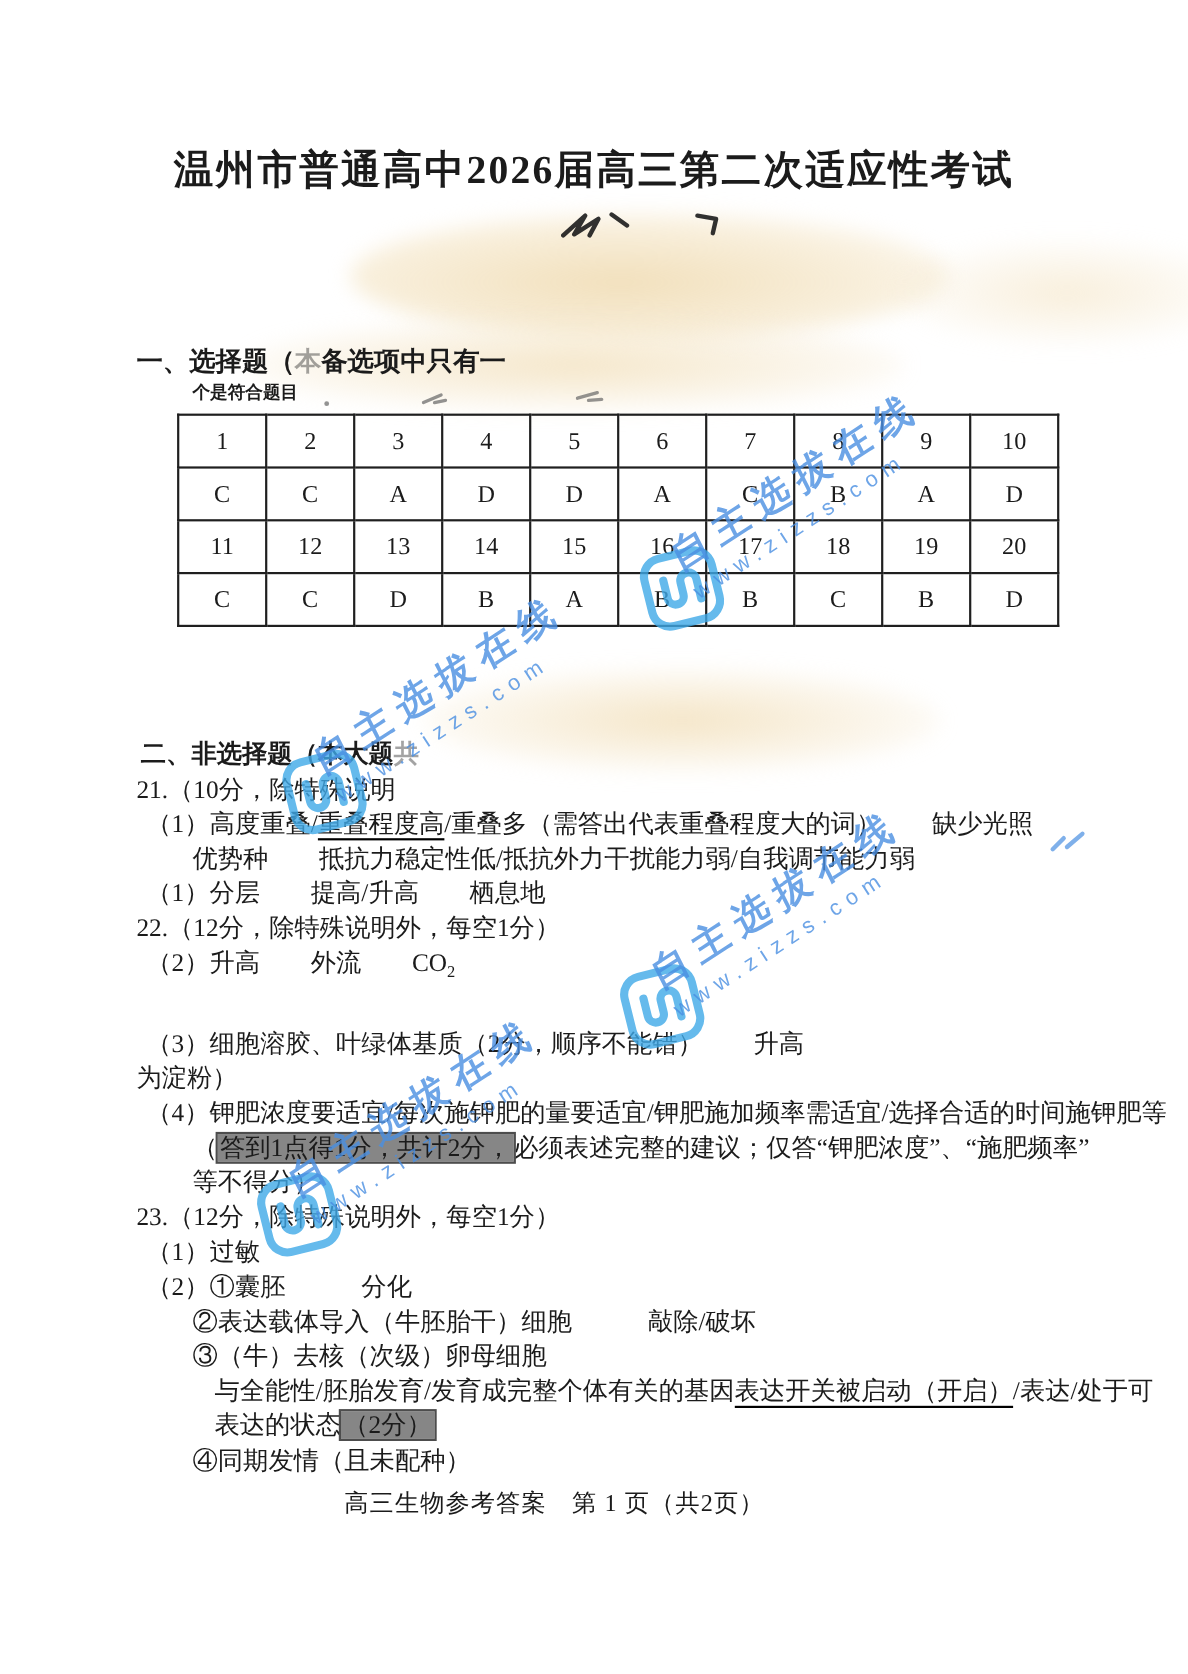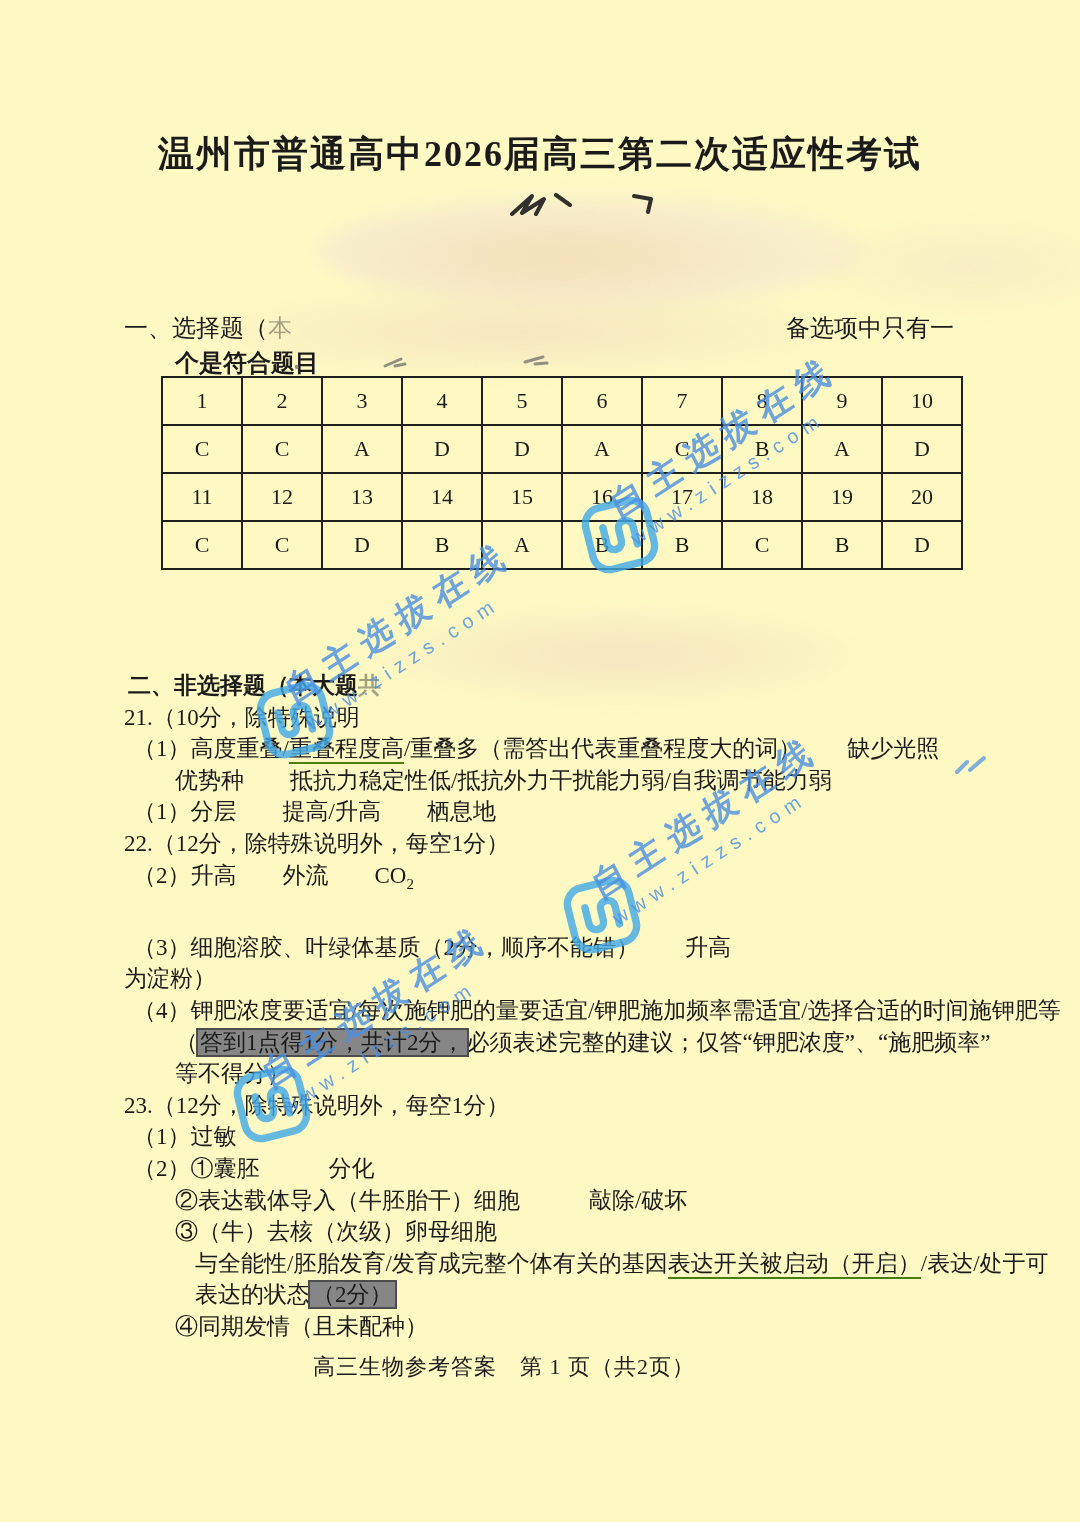--- a/index.html
+++ b/index.html
@@ -1,48 +1,48 @@
 <!DOCTYPE html>
 <html><head>
 <meta charset="utf-8">
 <style>
   html,body{margin:0;padding:0;background:#e8e8e8;}
-  .page{position:relative;width:1080px;height:1522px;margin:0 auto;background:#fef9c3;
+  .page{position:relative;width:1080px;height:1522px;margin:0 auto;background:#ffffff;
         overflow:hidden;font-family:"Liberation Serif","DejaVu Serif",serif;color:#1b1b1b;}
 
   
   .smudge{position:absolute;border-radius:50%;filter:blur(9px);z-index:2;}
   .s1{left:318px;top:194px;width:545px;height:114px;
       background:radial-gradient(ellipse at 45% 55%,rgba(241,222,184,.95),rgba(246,233,206,.72) 55%,rgba(250,243,226,0) 100%);}
   .s2{left:815px;top:218px;width:310px;height:96px;
       background:radial-gradient(ellipse,rgba(244,228,196,.6),rgba(250,243,226,0) 80%);}
   .s3{left:222px;top:290px;width:600px;height:84px;
       background:radial-gradient(ellipse,rgba(243,226,192,.85),rgba(250,243,226,0) 85%);}
   .s4{left:385px;top:608px;width:470px;height:94px;
       background:radial-gradient(ellipse,rgba(243,226,192,.88),rgba(250,243,226,0) 85%);}
 
   .title{position:absolute;top:130px;left:0;width:100%;margin:0;text-align:center;
          font-size:36px;font-weight:700;letter-spacing:2px;z-index:4;}
 
   .subtitle-frag{position:absolute;left:502px;top:186px;z-index:4;}
   .tick-frags{position:absolute;left:285px;top:350px;z-index:4;}
 
   .sec1{position:absolute;left:124px;top:312px;width:830px;display:flex;
-        justify-content:space-between;font-weight:400;font-size:24px;z-index:4;white-space:nowrap;}
-  .sec1-line2{position:absolute;left:175px;top:347px;font-weight:700;font-size:24px;z-index:4;}
+        font-weight:700;font-size:24px;z-index:4;white-space:nowrap;}
+  .sec1-line2{position:absolute;left:175px;top:347px;font-weight:700;font-size:16px;z-index:4;}
   .fade{opacity:.4;}
 
   table.answers{position:absolute;left:161px;top:376px;border-collapse:collapse;z-index:3;}
   table.answers td{width:78px;height:46px;border:2px solid #1f1f1f;text-align:center;
         font-size:22px;padding:0;background:transparent;}
 
   .body{position:absolute;left:124px;top:622px;width:956px;z-index:4;}
   .body .line{line-height:31.6px;font-size:23px;white-space:nowrap;}
   .body .line.b{font-weight:700;margin-top:48px;}
-  .body .u{border-bottom:2px solid #4d7c0f;padding-bottom:1px;}
+  .body .u{border-bottom:2px solid #000000;padding-bottom:1px;}
   .body .hl{background:#868686;outline:2px solid #4d4d4d;padding:0 2px;}
   .body sub{font-size:15px;}
 
   .footer{position:absolute;top:1352px;left:0;width:100%;text-align:center;font-size:22px;
           letter-spacing:1px;z-index:4;transform:translateX(-36px);}
 
   
   .wm{position:absolute;width:340px;height:200px;z-index:6;pointer-events:none;}
   .wm-logo{position:absolute;left:0;top:118px;width:74px;height:74px;transform:rotate(-14deg);opacity:.8;}
   .wm-text{position:absolute;left:56px;bottom:30px;transform-origin:0 100%;transform:rotate(-33deg);

